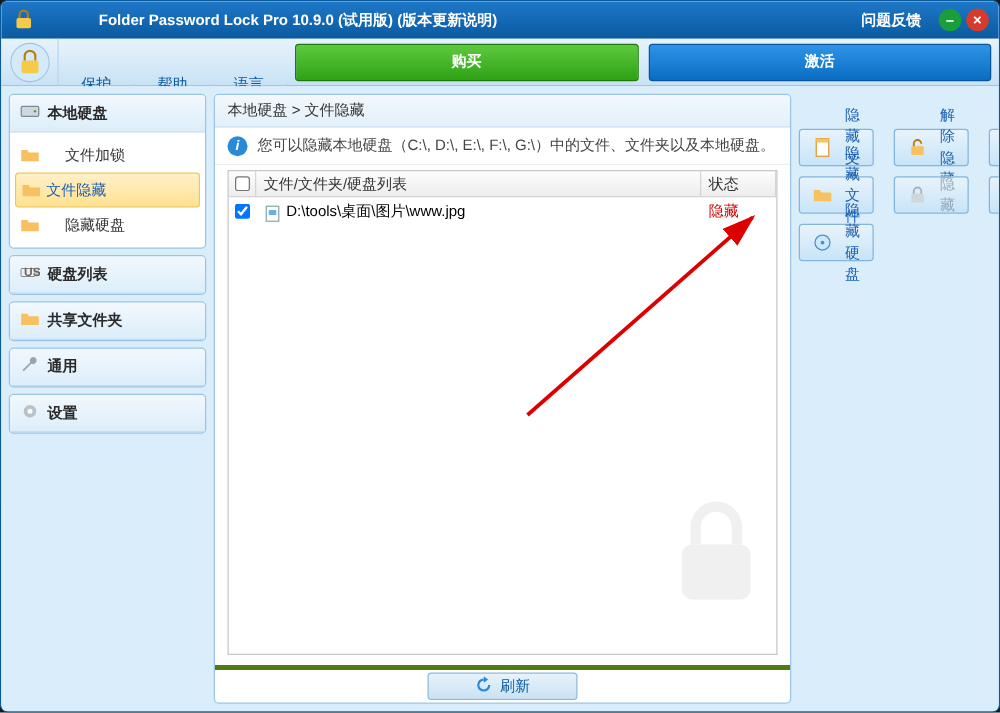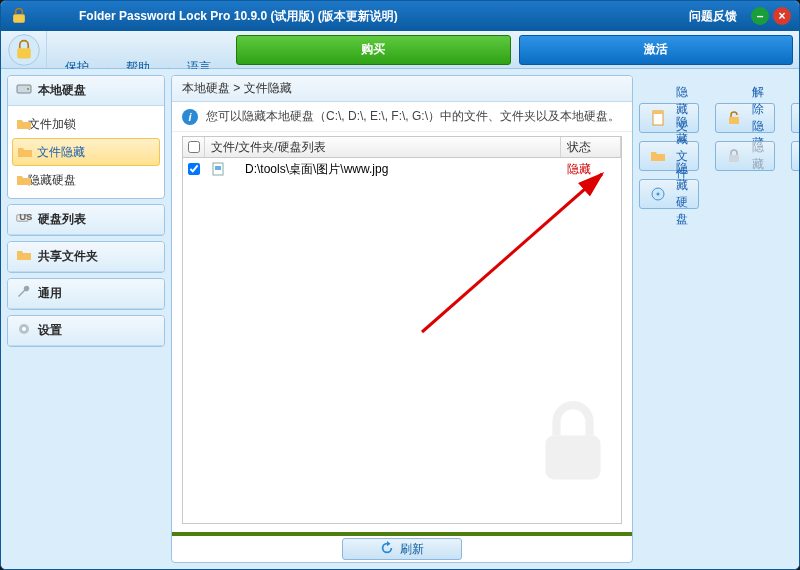--- a/index.html
+++ b/index.html
@@ -20,38 +20,38 @@
 .menu { padding: 0 18px; display: flex; align-items: center; color: #0a5aa0; cursor: pointer; border-right: 1px solid #b8d6ee; }
 .bigbtns { flex: 1; display: flex; align-items: center; padding: 3px 6px; gap: 8px; }
 .bigbtn { flex: 1; height: 30px; border-radius: 3px; color: #fff; font-weight: bold; display: flex; align-items: center; justify-content: center; cursor: pointer; }
 .bigbtn.buy { background: linear-gradient(#5ec93e, #2fa215); border: 1px solid #1f7a0c; }
 .bigbtn.act { background: linear-gradient(#2e94e6, #0a6dc2); border: 1px solid #0856a0; }
 .body { flex: 1; display: flex; background: #d9edfb; }
 .sidebar { width: 170px; padding: 6px; display: flex; flex-direction: column; gap: 5px; }
 .panel { background: #fff; border: 1px solid #9cc4e4; border-radius: 4px; overflow: hidden; }
 .panel-header { height: 30px; background: linear-gradient(#f2f8fd, #dceefa); border-bottom: 1px solid #c0dbf0; display: flex; align-items: center; padding: 0 8px; gap: 6px; font-weight: bold; color: #2a2a2a; cursor: pointer; }
 .panel-body { padding: 4px 0; }
-.side-item { height: 28px; display: flex; align-items: center; gap: 8px; padding: 0 6px 0 20px; color: #333; cursor: pointer; position: relative; text-align: right; }
+.side-item { height: 28px; display: flex; align-items: center; gap: 8px; padding: 0 6px 0 44px; color: #333; cursor: pointer; position: relative; text-align: right; }
 .side-item .si-icon { position:absolute; left:8px; width:16px; height:16px; }
 .side-item.active { background: linear-gradient(#fff0c9, #ffe18f); border: 1px solid #f0c850; border-radius: 3px; margin: 0 4px; padding-left: 24px; color: #1a60b0; }
 .side-item.active .si-icon { left:4px; }
 .content { flex: 1; padding: 6px 6px 6px 0; display: flex; gap: 6px; }
 .mainpanel { flex: 1; background: #fff; border: 1px solid #9cc4e4; border-radius: 4px; display: flex; flex-direction: column; overflow: hidden; }
 .crumb { height: 26px; background: linear-gradient(#f2f8fd, #e3f0fa); border-bottom: 1px solid #c0dbf0; display: flex; align-items: center; padding: 3px 10px; color: #333; }
 .infobar { height: 30px; display: flex; align-items: center; padding: 0 10px; gap: 8px; color: #444; border-bottom: 1px solid #e8eef4; }
 .infobar .info-icon { width: 16px; height: 16px; border-radius: 50%; background: #2a8ad6; color: #fff; display: flex; align-items: center; justify-content: center; font-style: italic; font-weight: bold; font-size: 11px; }
 .table-wrap { flex: 1; padding: 4px 10px 8px; display: flex; flex-direction: column; position: relative; }
 .thead { display: flex; border: 1px solid #c8c8c8; background: linear-gradient(#fdfdfd, #ededed); height: 22px; }
 .th { display: flex; align-items: center; padding: 0 6px; border-right: 1px solid #d4d4d4; color: #333; }
 .th.c1 { width: 22px; justify-content:center; }
 .th.c2 { flex: 1; }
 .th.c3 { width: 60px; }
 .tbody { flex: 1; border: 1px solid #c8c8c8; border-top: none; background: #fff; overflow: auto; }
 .trow { display: flex; height: 22px; align-items: center; }
-.td { padding: 0 6px; display: flex; align-items: center; gap: 20px; }
+.td { padding: 0 6px; display: flex; align-items: flex-end; gap: 4px; }
 .td.c1 { width: 22px; justify-content:center; }
 .td.c2 { flex: 1; }
 .td.c3 { width: 60px; color: #d00000; }
 .chk { width: 12px; height: 12px; }
 .file-icon { width:14px; height:14px; }
 .refresh-row { height: 30px; display: flex; justify-content: center; align-items: center; border-top: 4px solid #4d7c0f; }
 .refresh-btn { width: 120px; height: 22px; background: linear-gradient(#e8f3fb, #c9e2f5); border: 1px solid #8ab8dc; border-radius: 3px; display: flex; align-items: center; justify-content: center; gap: 6px; color: #0a5aa0; cursor: pointer; }
 .actioncol { width: 154px; display: flex; flex-direction: row; gap: 8px; padding: 28px 2px 0 0; }
 .act-group { display:flex; flex-direction:column; gap:8px; }
 .act-sep { height: 14px; }

